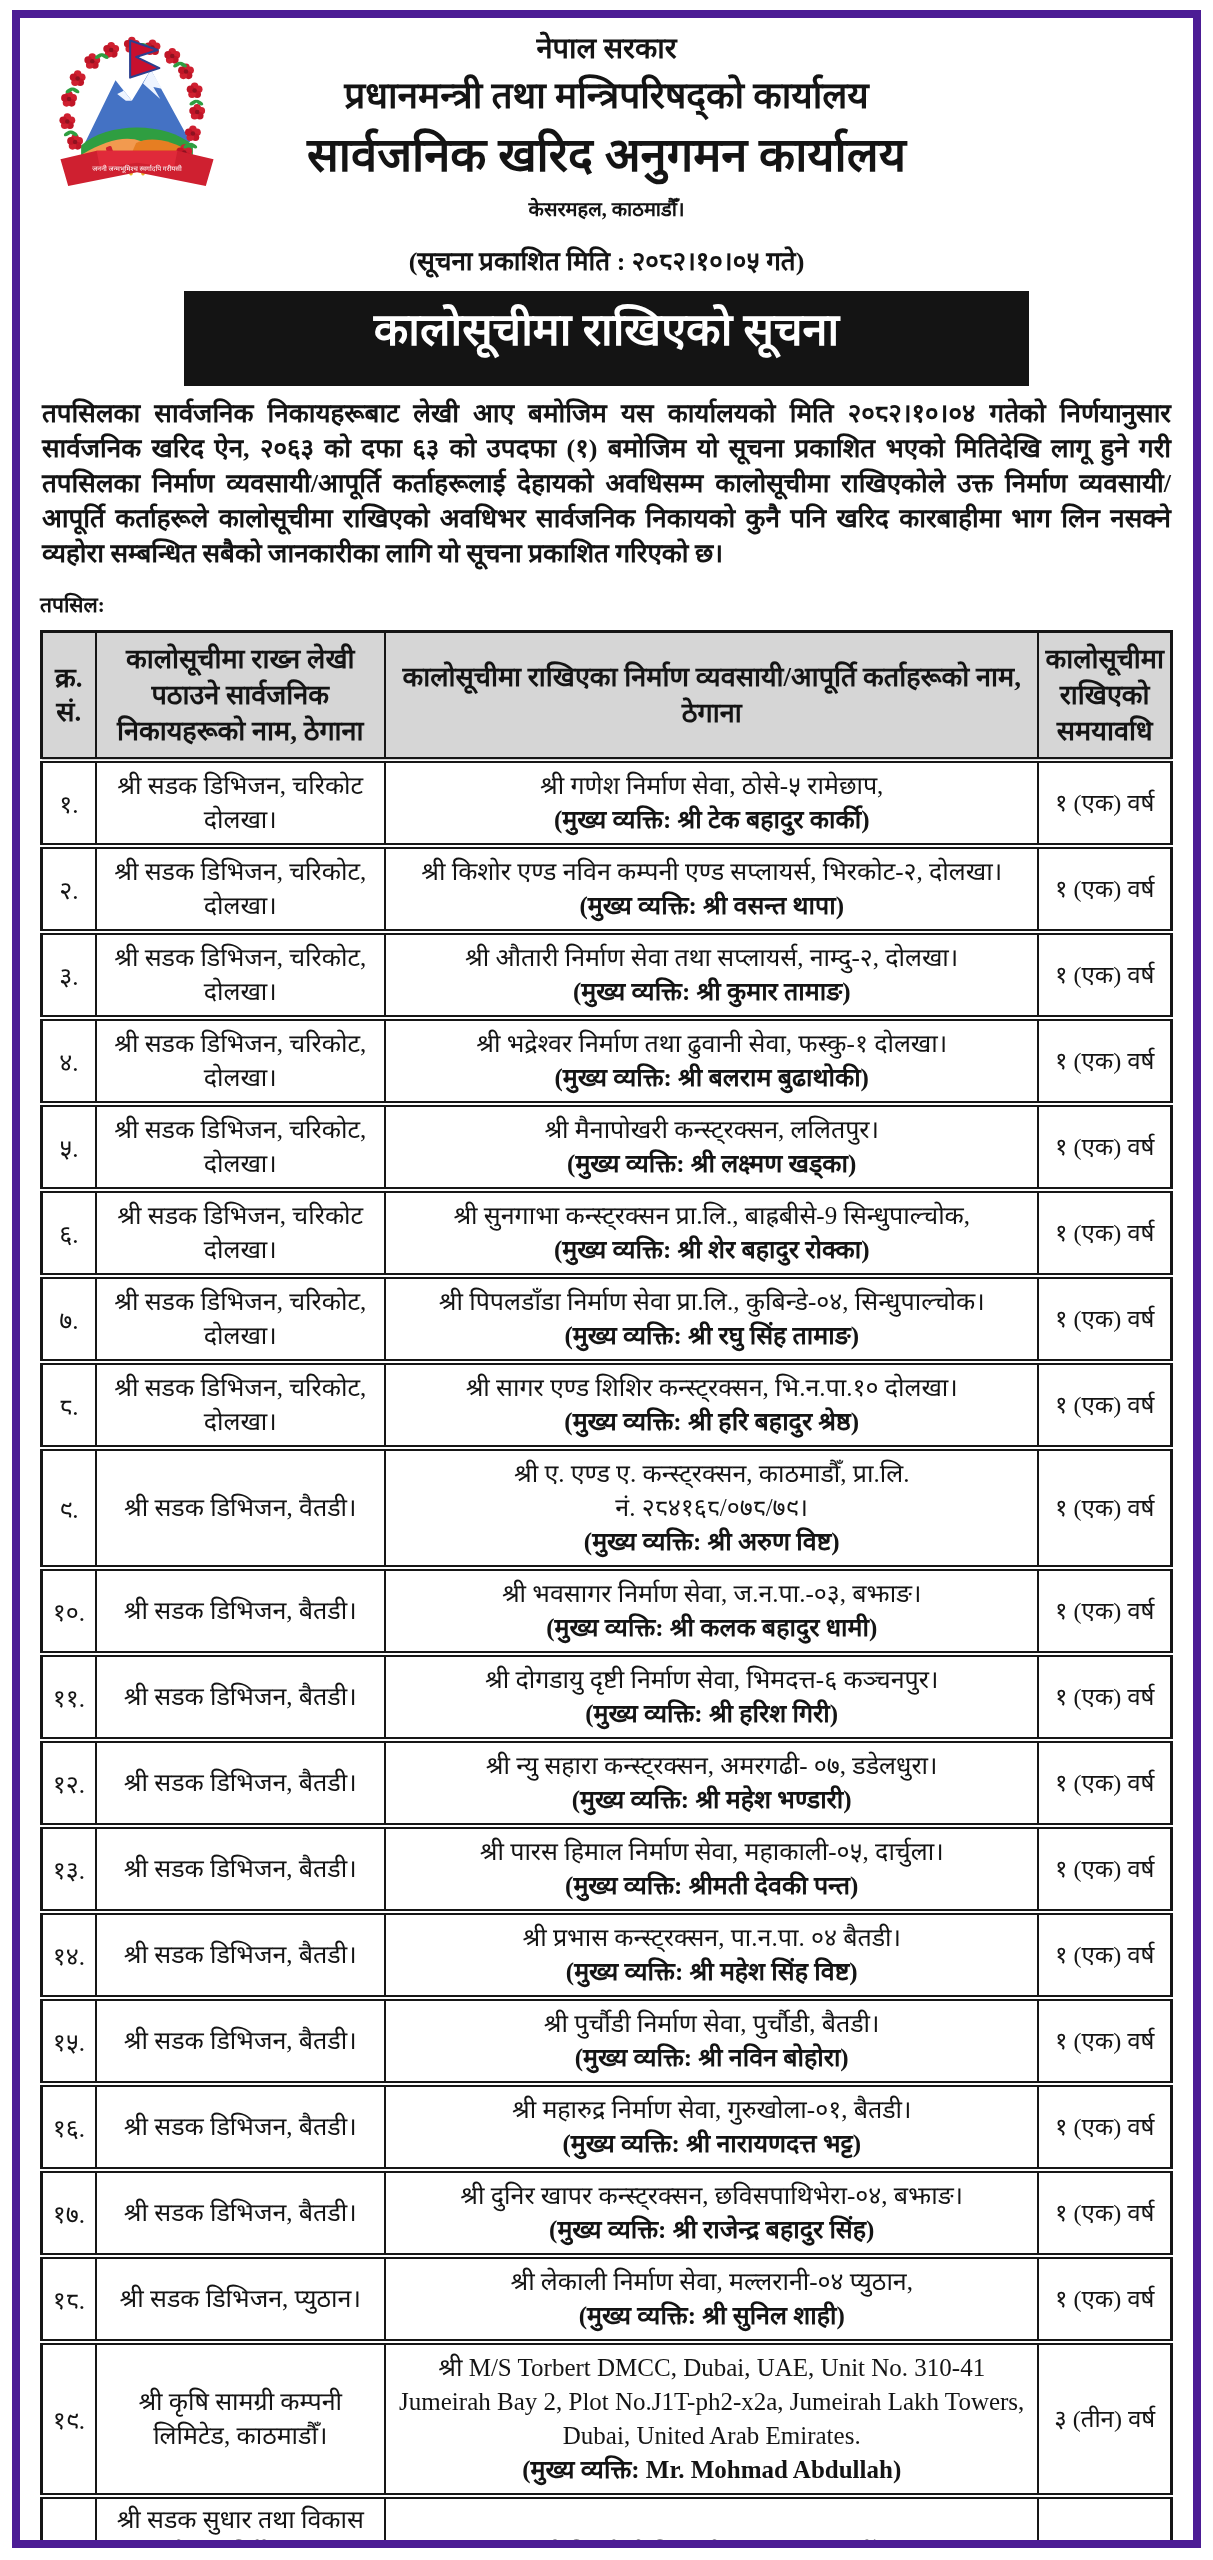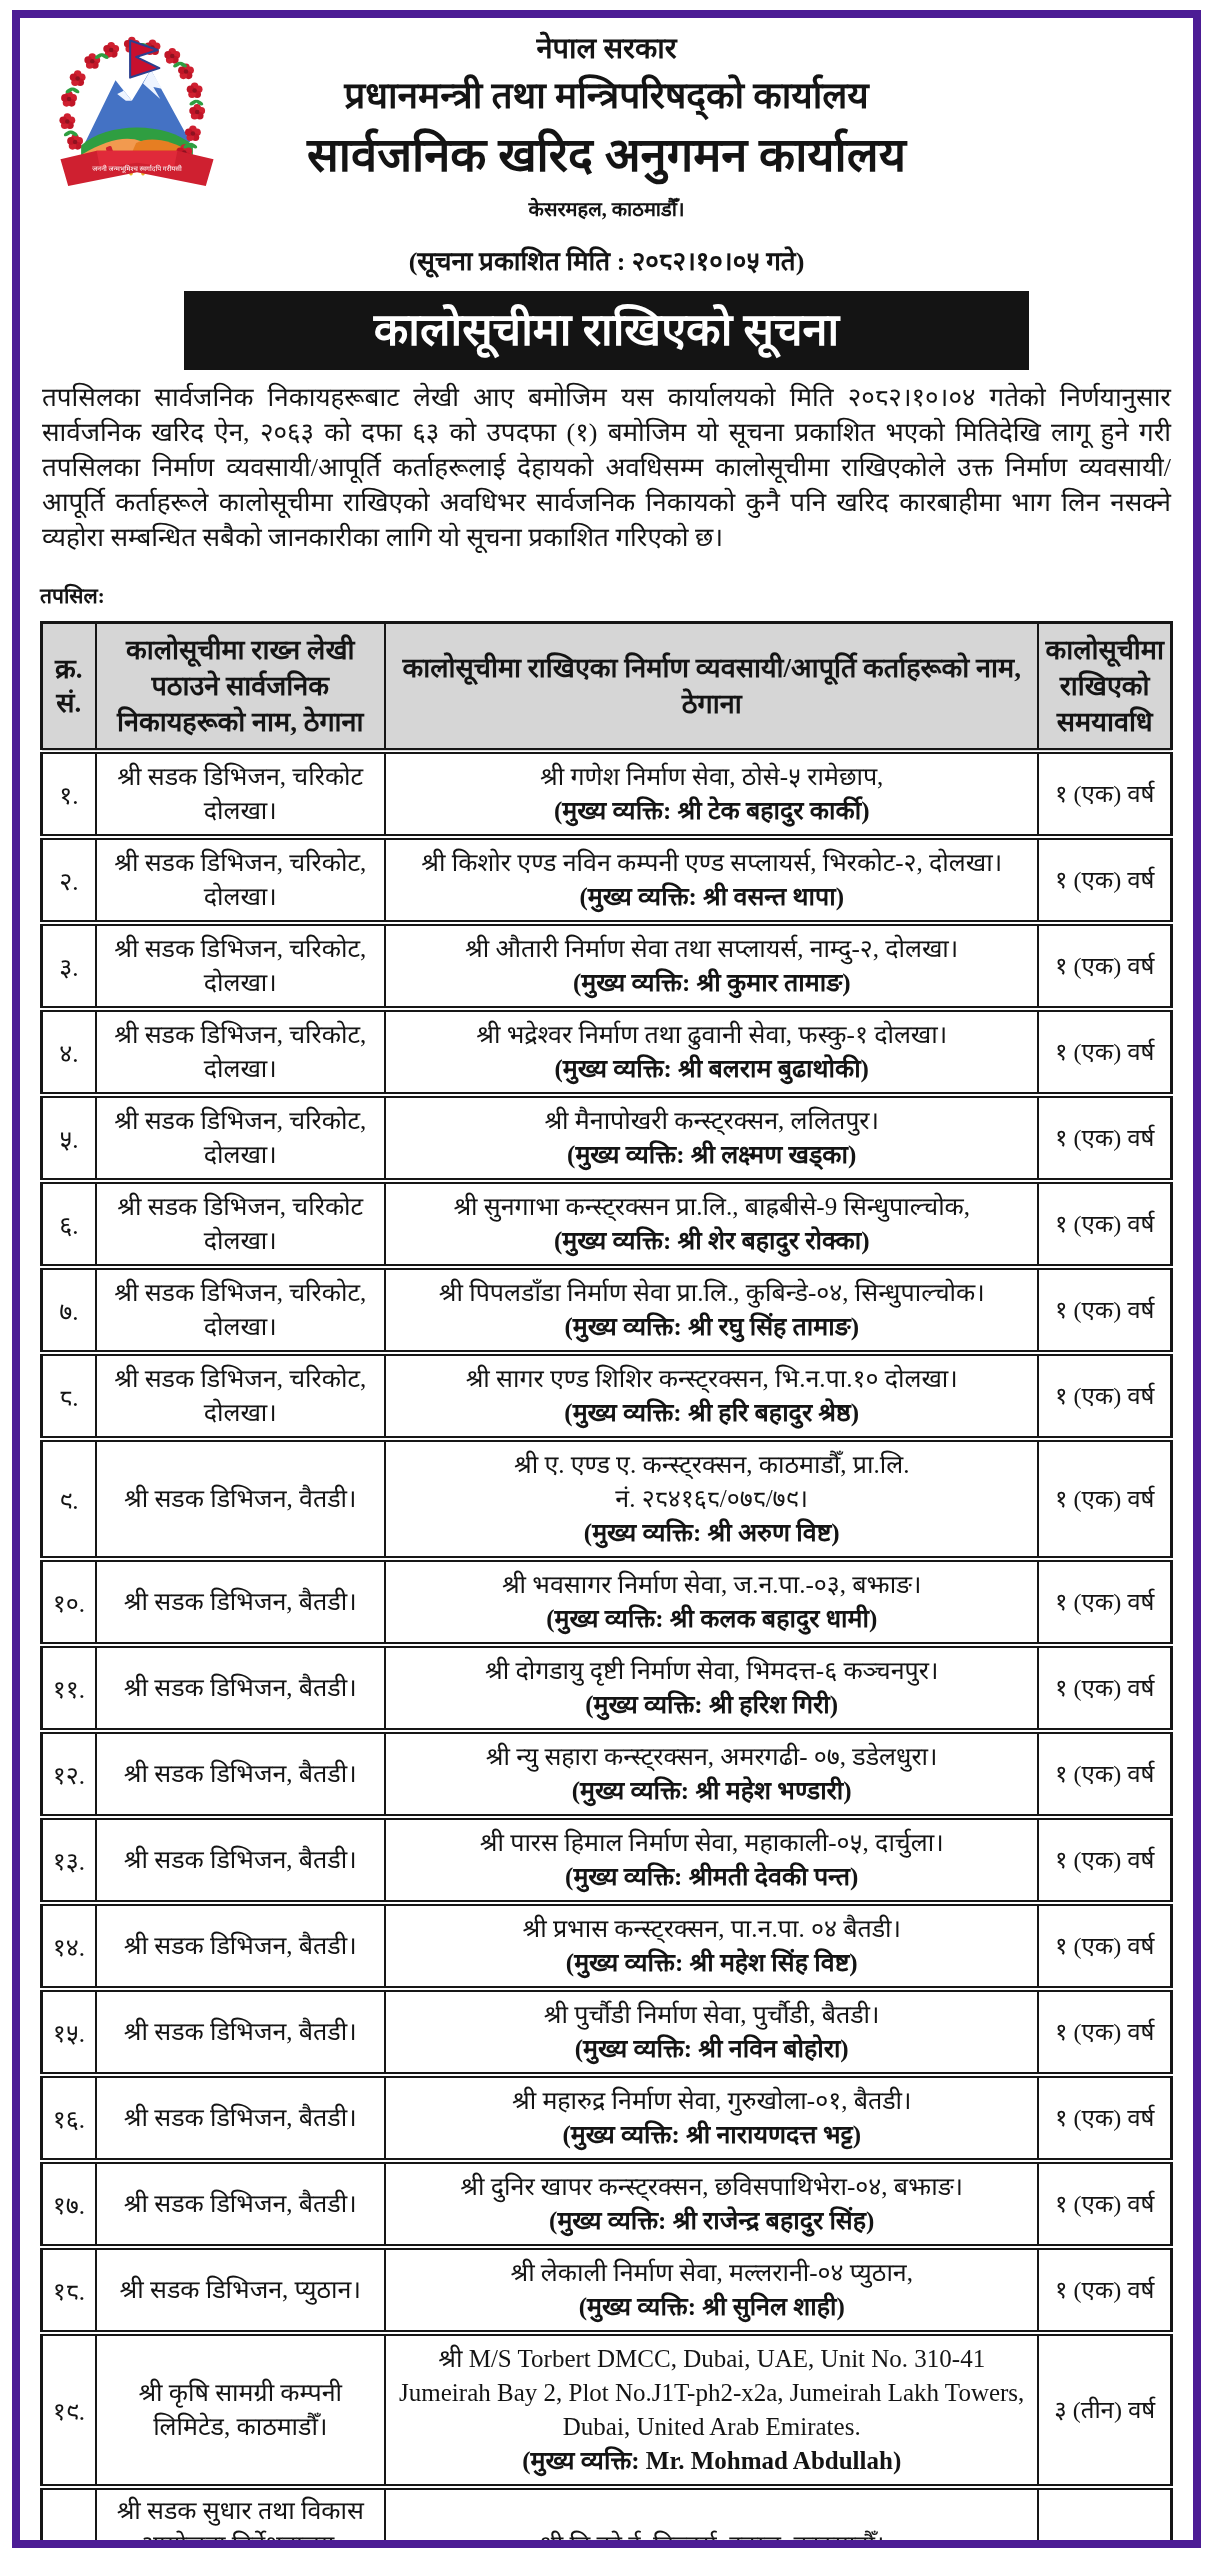--- a/index.html
+++ b/index.html
@@ -25,26 +25,27 @@
   .m1 { font-size: 29px; font-weight: 700; line-height: 40px; }
   .m2 { font-size: 37px; font-weight: 700; line-height: 56px; }
   .m3 { font-size: 47px; font-weight: 700; line-height: 62px; }
   .m4 { font-size: 20px; font-weight: 700; line-height: 46px; }
   .mdate { font-size: 26px; font-weight: 700; line-height: 42px; margin-top: 9px; }
   
   .banner {
     width: 845px; margin: 8px auto 10px;
     background: #141414; color: #ffffff;
     text-align: center; font-size: 45px; font-weight: 700;
-    padding: 6px 0 12px;
+    padding: 6px 0 28px;
   }
   
   .bodytext {
     font-size: 26px; line-height: 35px; text-align: justify;
-    margin: 2px 2px 20px;
+    margin: 2px 2px 13px;
+    font-weight: bold;
   }
   .tapasil { font-size: 21px; font-weight: 700; line-height: 42px; margin-bottom: 4px; }
   
   table { width: 100%; border-collapse: collapse; border: 3px solid #161616; }
   th, td { border: 2px solid #161616; padding: 4px 6px; vertical-align: middle; }
   tbody td { border-top: 6px double #161616; }
   thead th {
     background: #d6d6d6;
     border-bottom: 6px double #161616;
     font-size: 27px; font-weight: 700; text-align: center; line-height: 36px;

